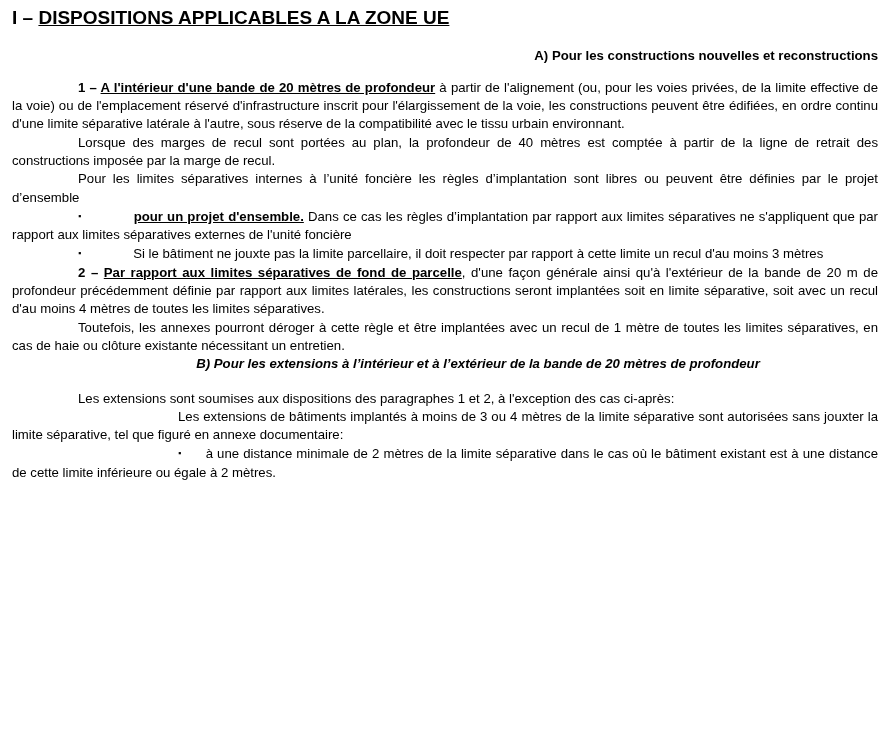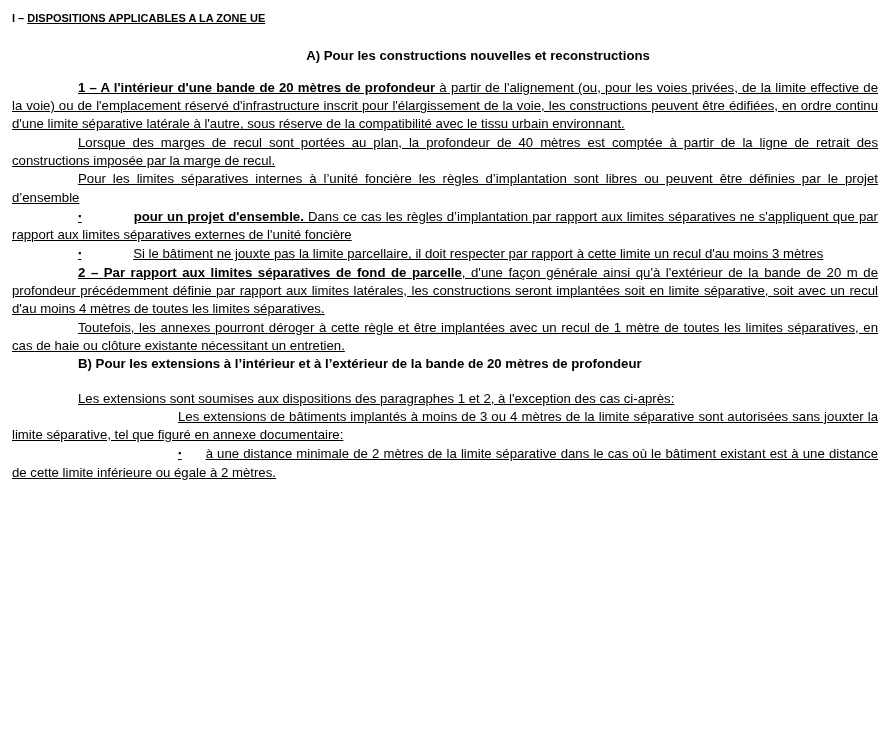--- a/index.html
+++ b/index.html
@@ -10,45 +10,45 @@
     box-sizing: border-box;
     padding: 8px 12px 0 12px;
     background: #ffffff;
     color: #000000;
     font-family: "Liberation Sans", "DejaVu Sans", sans-serif;
     font-size: 13.2px;
     line-height: 18.3px;
     overflow: hidden;
   }
   .doc-title {
-    font-size: 11px;
+    font-size: 19px;
     font-weight: bold;
     line-height: 20px;
     margin: 0 0 19px 0;
     text-align: left;
     white-space: nowrap;
   }
   .doc-title .u { text-decoration: underline; }
   .heading-a {
     font-weight: bold;
     margin: 0 0 13.5px 0;
     padding-left: 66px;
-    text-align: center;
+    text-align: right;
   }
   .heading-b {
     font-weight: bold;
     margin: 0 0 16px 0;
     padding-left: 66px;
-    text-align: left;
+    text-align: center;
+    font-style: italic;
   }
   p.body {
     margin: 0;
     text-align: justify;
     text-indent: 66px;
-    text-decoration: underline;
   }
   p.big-indent { text-indent: 166px; }
   .mb10 { margin-bottom: 10px; }
   .mb12 { margin-bottom: 12px; }
   .mb13 { margin-bottom: 13px; }
   .mb14 { margin-bottom: 14px; }
   .mb15 { margin-bottom: 15px; }
   .mb8  { margin-bottom: 8px; }
   .mb18 { margin-bottom: 18px; }
   .mb30 { margin-bottom: 30px; }

